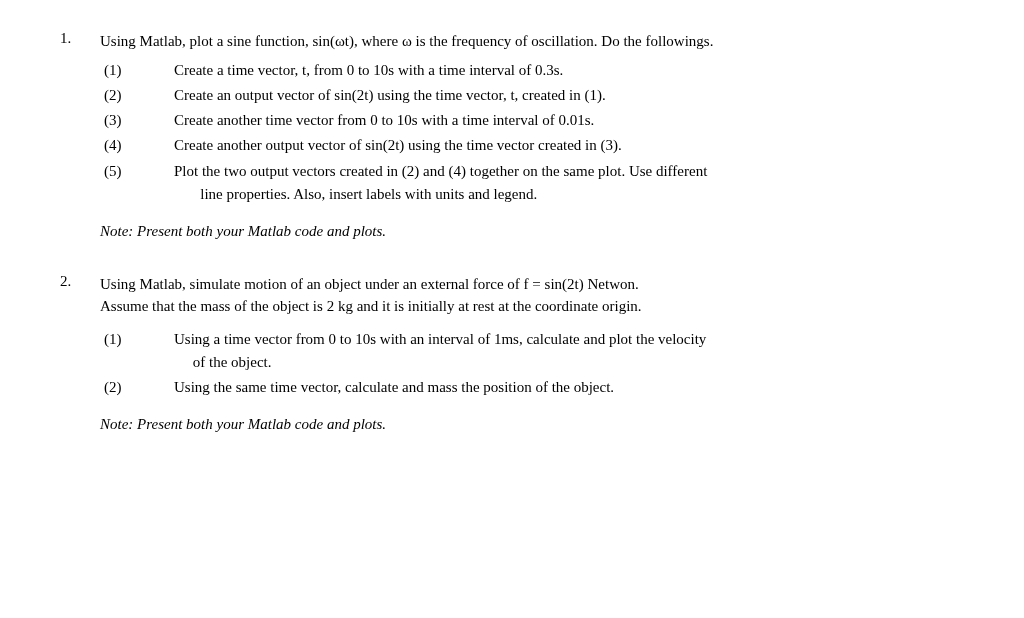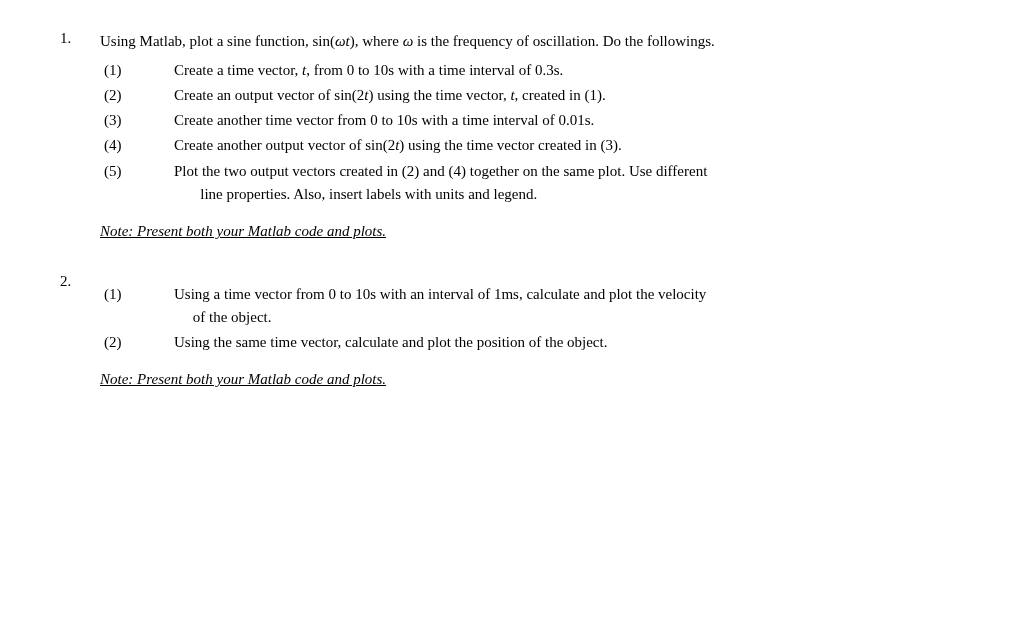--- a/index.html
+++ b/index.html
@@ -58,25 +58,23 @@
 
     .sub-item-text {
       flex: 1;
       margin-left: 40px;
     }
 
     .note {
       margin-top: 14px;
       font-style: italic;
       line-height: 1.5;
-      text-decoration: underline;
     }
 
     .math-italic {
-      font-style: italic;
     }
 
     .question-block-2 {
       margin-top: 10px;
     }
   </style>
 </head>
 <body>
 
 <div class="content">
@@ -111,28 +109,32 @@
       </div>
       <div class="note">
         <em>Note: Present both your Matlab code and plots.</em>
       </div>
     </div>
   </div>
 
   <div class="question-block question-block-2">
     <div class="question-number">2.</div>
     <div class="question-body">
+      <div class="question-intro">
+        Using Matlab, simulate motion of an object under an external force of f = sin(2<span class="math-italic">t</span>) Netwon.<br>
+        Assume that the mass of the object is 2 kg and it is initially at rest at the coordinate origin.
+      </div>
       <div class="sub-items" style="margin-top:10px;">
         <div class="sub-item">
           <span class="sub-item-label">(1)</span>
           <span class="sub-item-text">Using a time vector from 0 to 10s with an interval of 1ms, calculate and plot the velocity<br>&nbsp;&nbsp;&nbsp;&nbsp;&nbsp;of the object.</span>
         </div>
         <div class="sub-item" style="margin-top:2px;">
           <span class="sub-item-label">(2)</span>
-          <span class="sub-item-text">Using the same time vector, calculate and plot the position of the object.</span>
+          <span class="sub-item-text">Using the same time vector, calculate and mass the position of the object.</span>
         </div>
       </div>
       <div class="note" style="margin-top:14px;">
         <em>Note: Present both your Matlab code and plots.</em>
       </div>
     </div>
   </div>
 
 </div>
 

